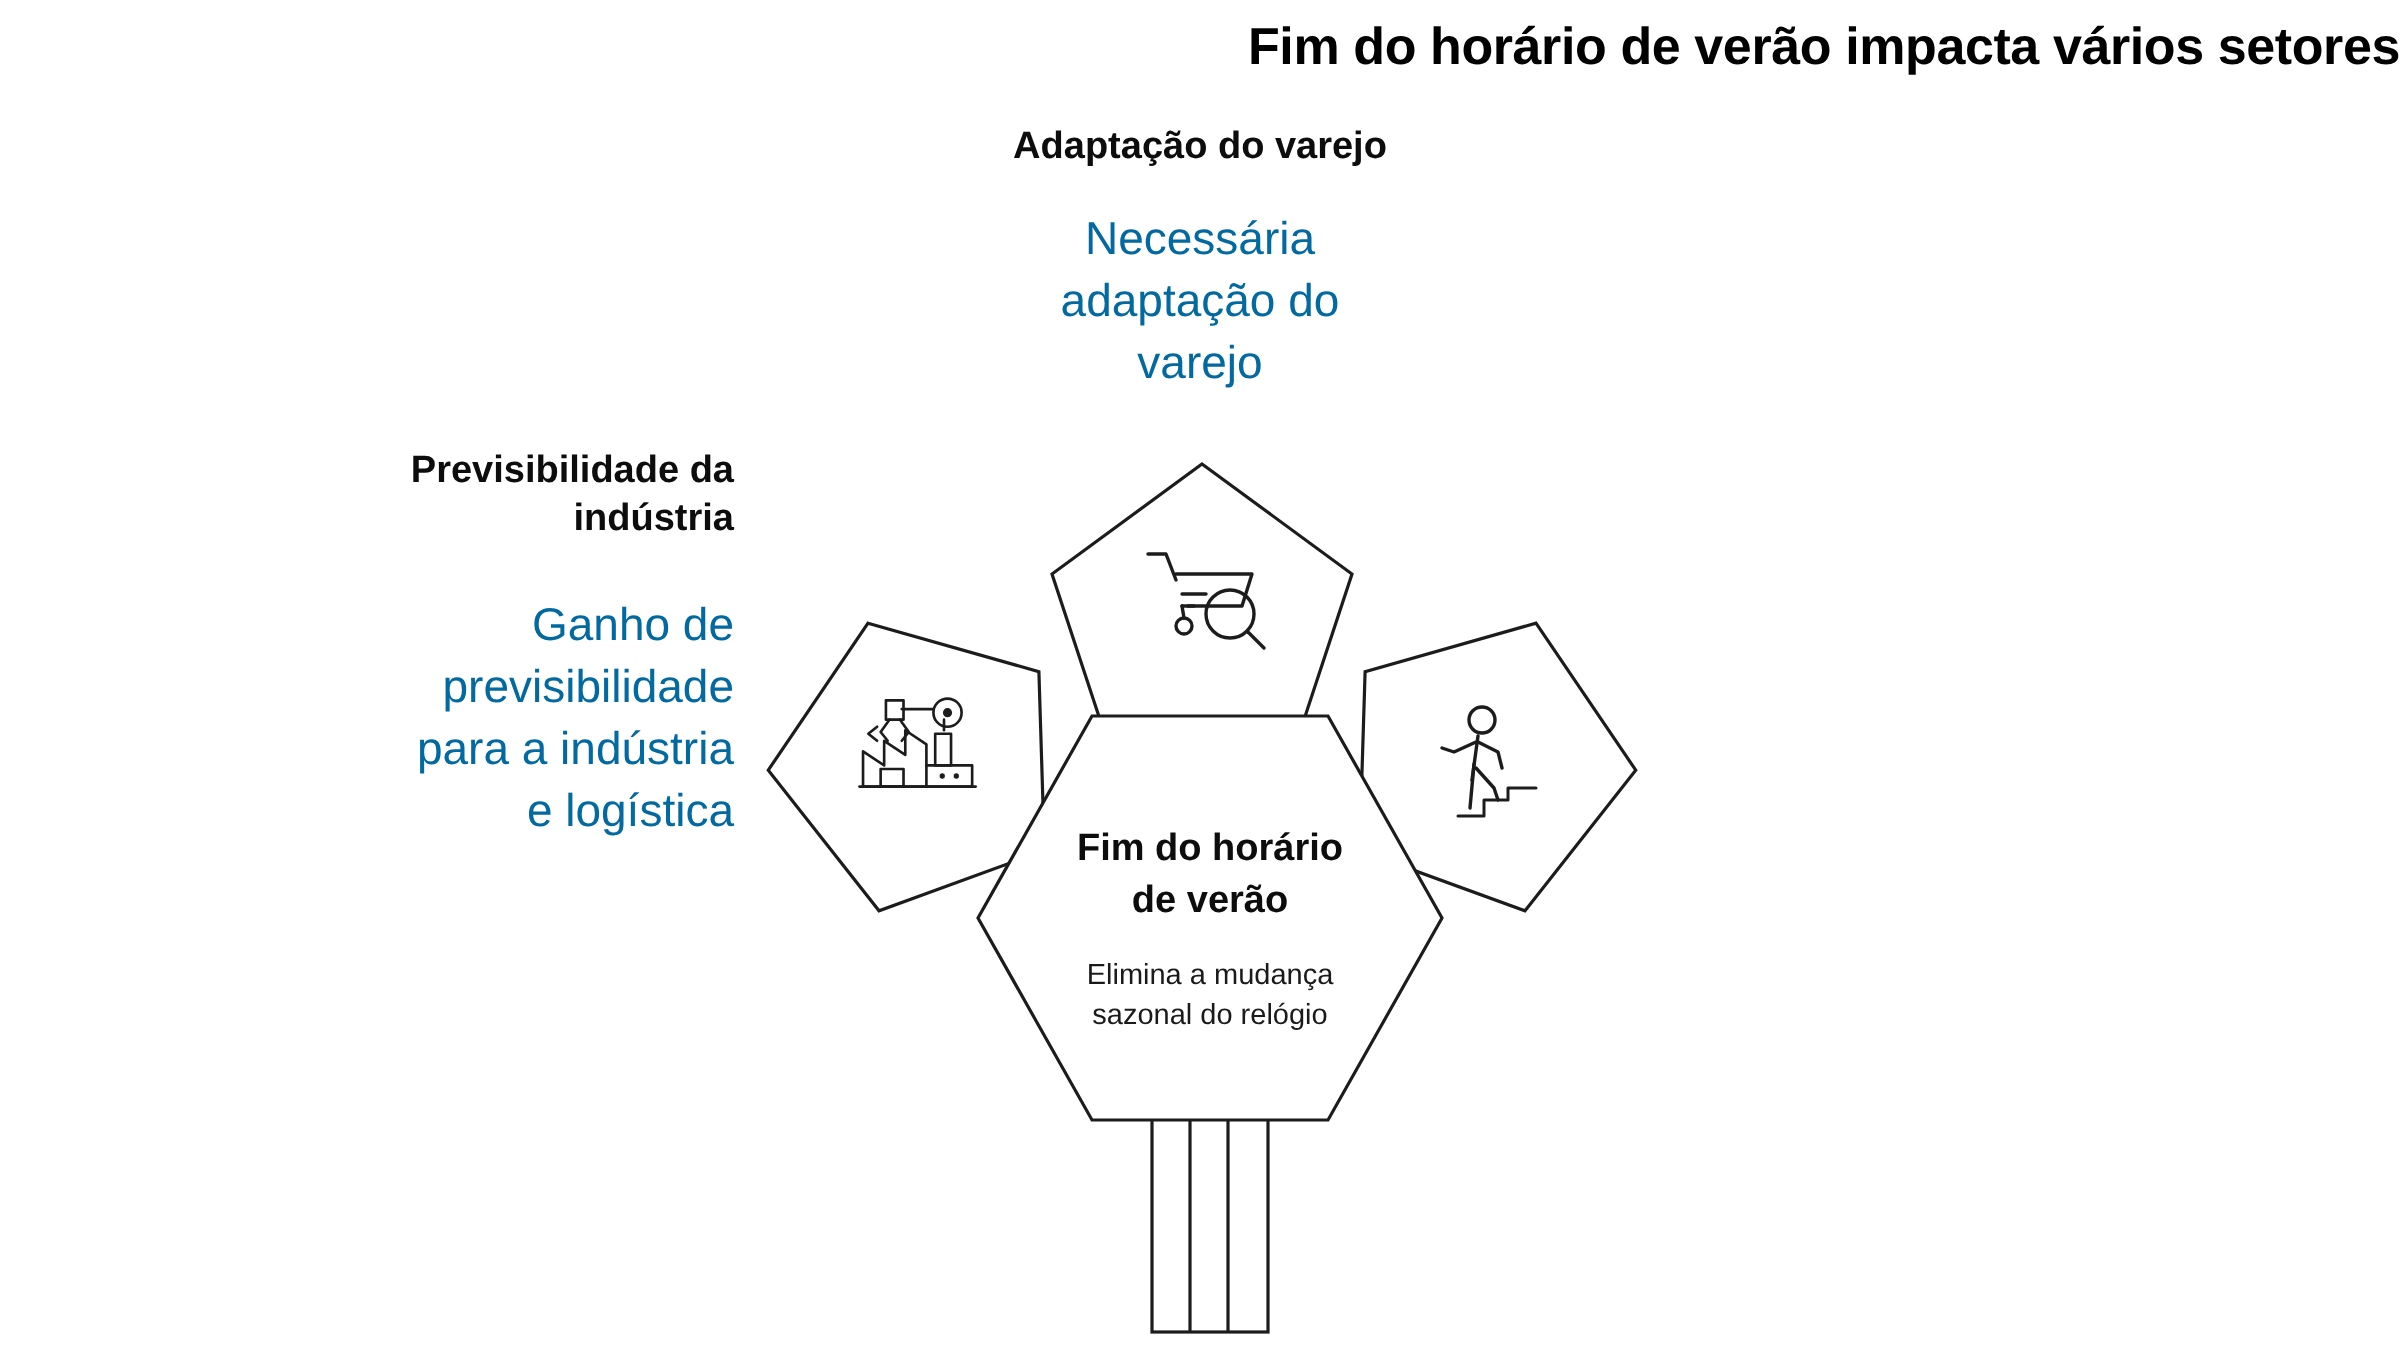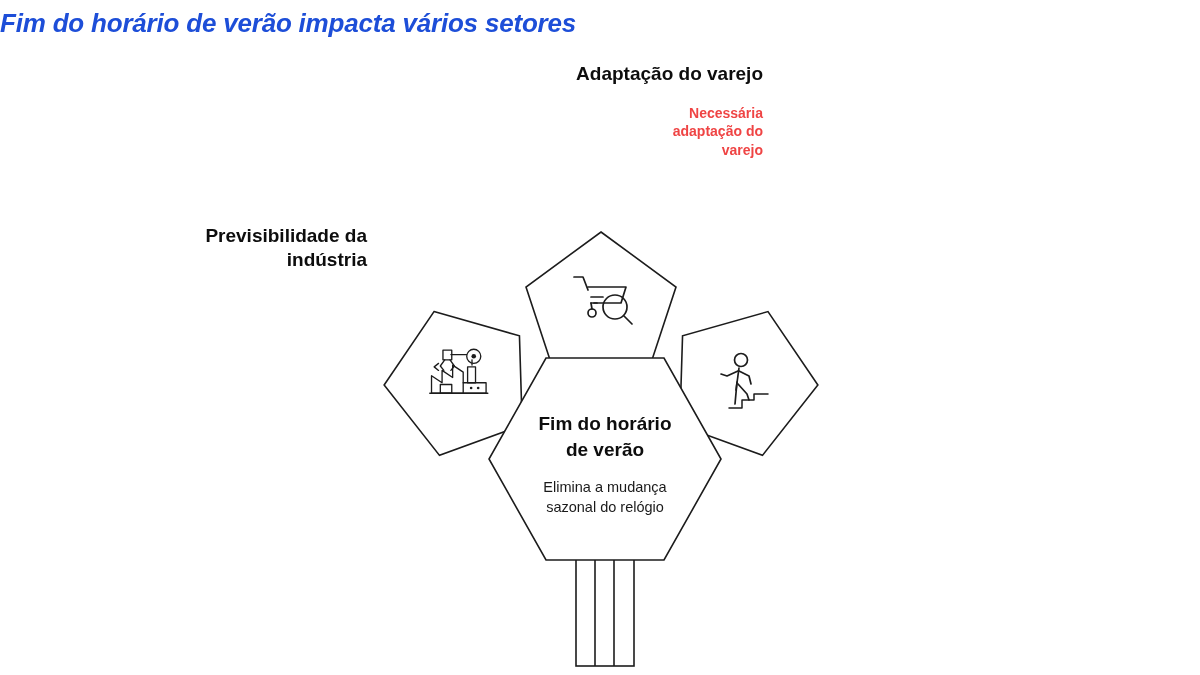--- a/index.html
+++ b/index.html
@@ -23,52 +23,51 @@
     width: 1200px;
     height: 675px;
   }
 
   
   .title {
     position: absolute;
     top: 8px;
     left: 0;
     width: 1200px;
-    text-align: left;
+    text-align: right;
     font-size: 26px;
     font-weight: bold;
     letter-spacing: -0.2px;
-    color: #1d4ed8;
-    font-style: italic;
+    color: #000000;
   }
 
   
   .label-block {
     position: absolute;
   }
   .label-head {
     font-size: 19px;
     font-weight: bold;
     line-height: 1.24;
     color: #0d0d0d;
     margin-bottom: 26px;
   }
   .label-body {
-    font-size: 14px;
-    font-weight: bold;
+    font-size: 23px;
+    font-weight: normal;
     line-height: 1.35;
-    color: #ef4444;
+    color: #0369a1;
     white-space: pre-line;
   }
 
   #label-top {
-    left: 489px;
+    left: 463px;
     top: 62px;
     width: 274px;
-    text-align: right;
+    text-align: center;
   }
   #label-top .label-head { margin-bottom: 18px; }
 
   #label-left {
     left: 155px;
     top: 224px;
     width: 212px;
     text-align: right;
   }
 
@@ -130,20 +129,24 @@
 
 <div class="label-block" id="label-top">
   <div class="label-head">Adaptação do varejo</div>
   <div class="label-body">Necessária
 adaptação do
 varejo</div>
 </div>
 
 <div class="label-block" id="label-left">
   <div class="label-head">Previsibilidade da indústria</div>
+  <div class="label-body">Ganho de
+previsibilidade
+para a indústria
+e logística</div>
 </div>
 
 <div class="label-block" id="label-right">
 </div>
 
 <svg id="canvas" viewBox="0 0 1200 675">
 
   <g>
     <rect class="shape-outline" x="576" y="556" width="58" height="110"></rect>
     <line class="stem-line" x1="595" y1="556" x2="595" y2="666"></line>

